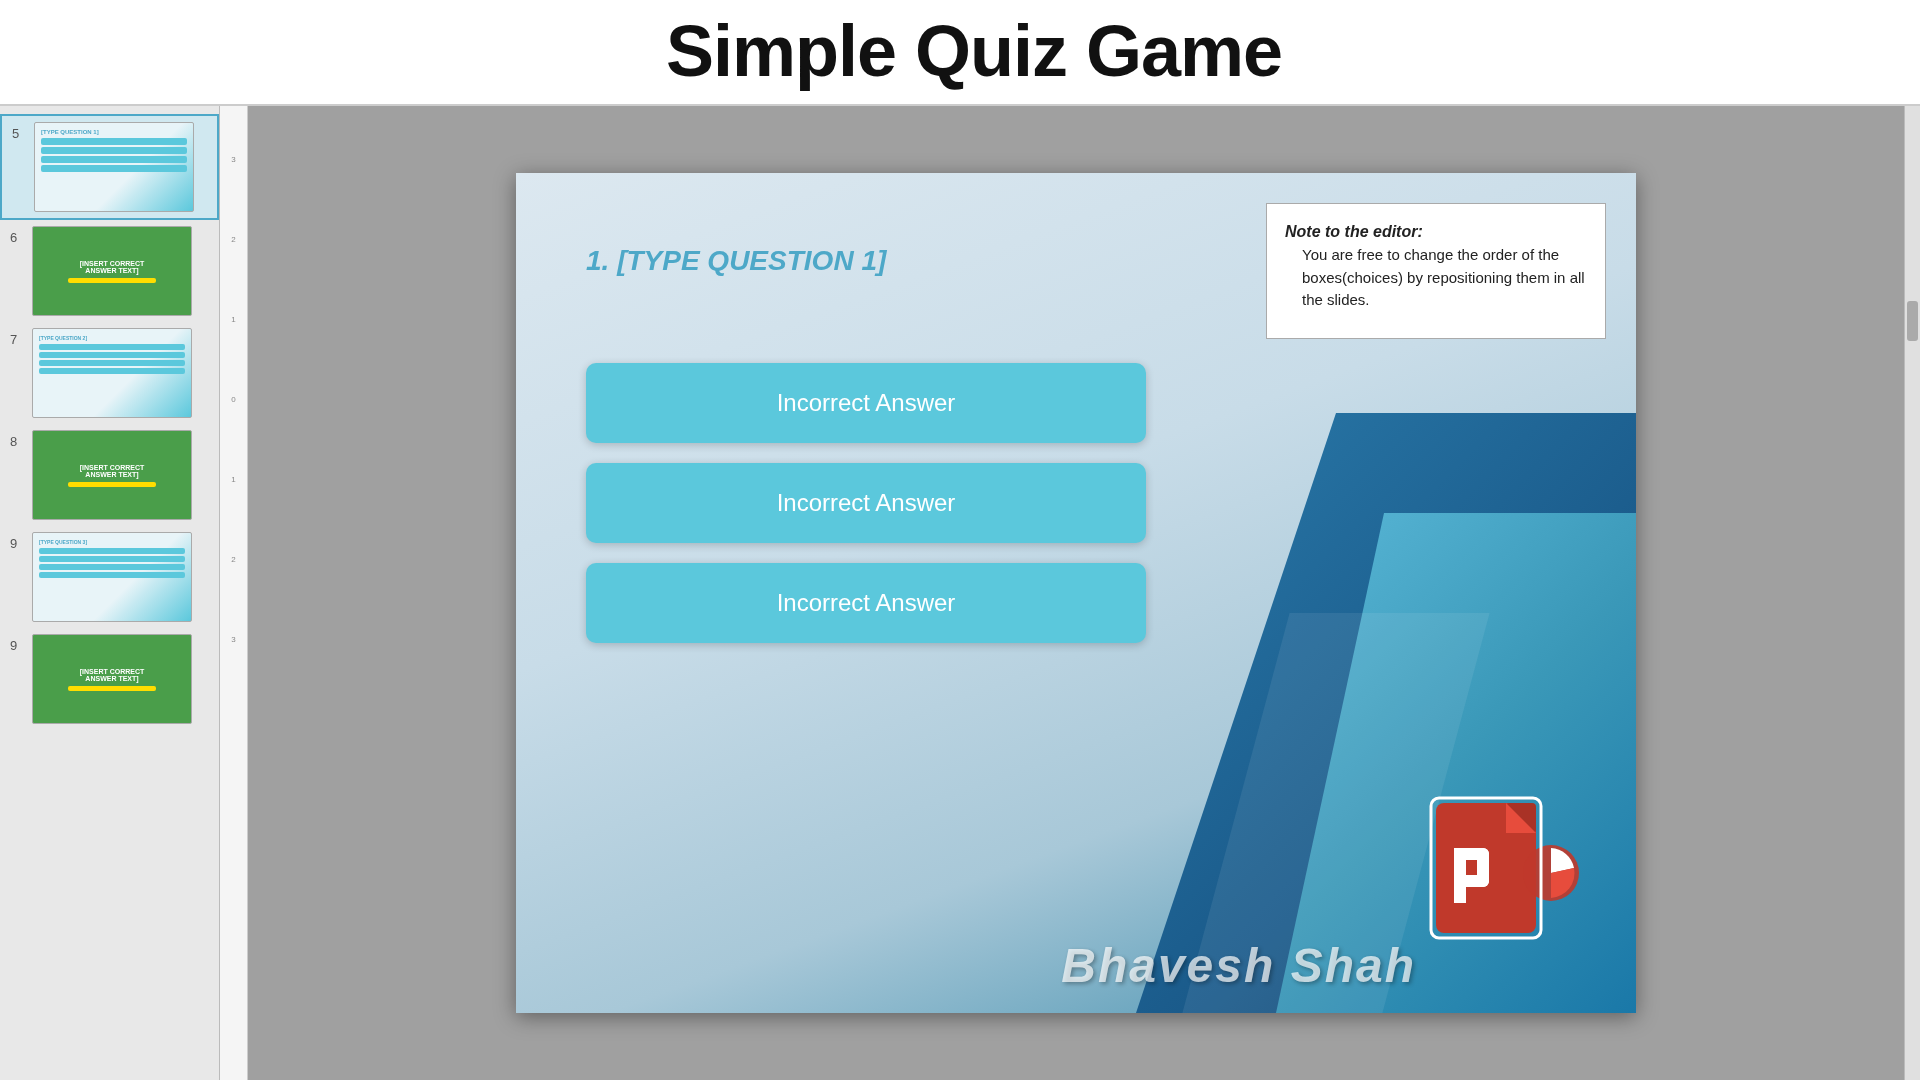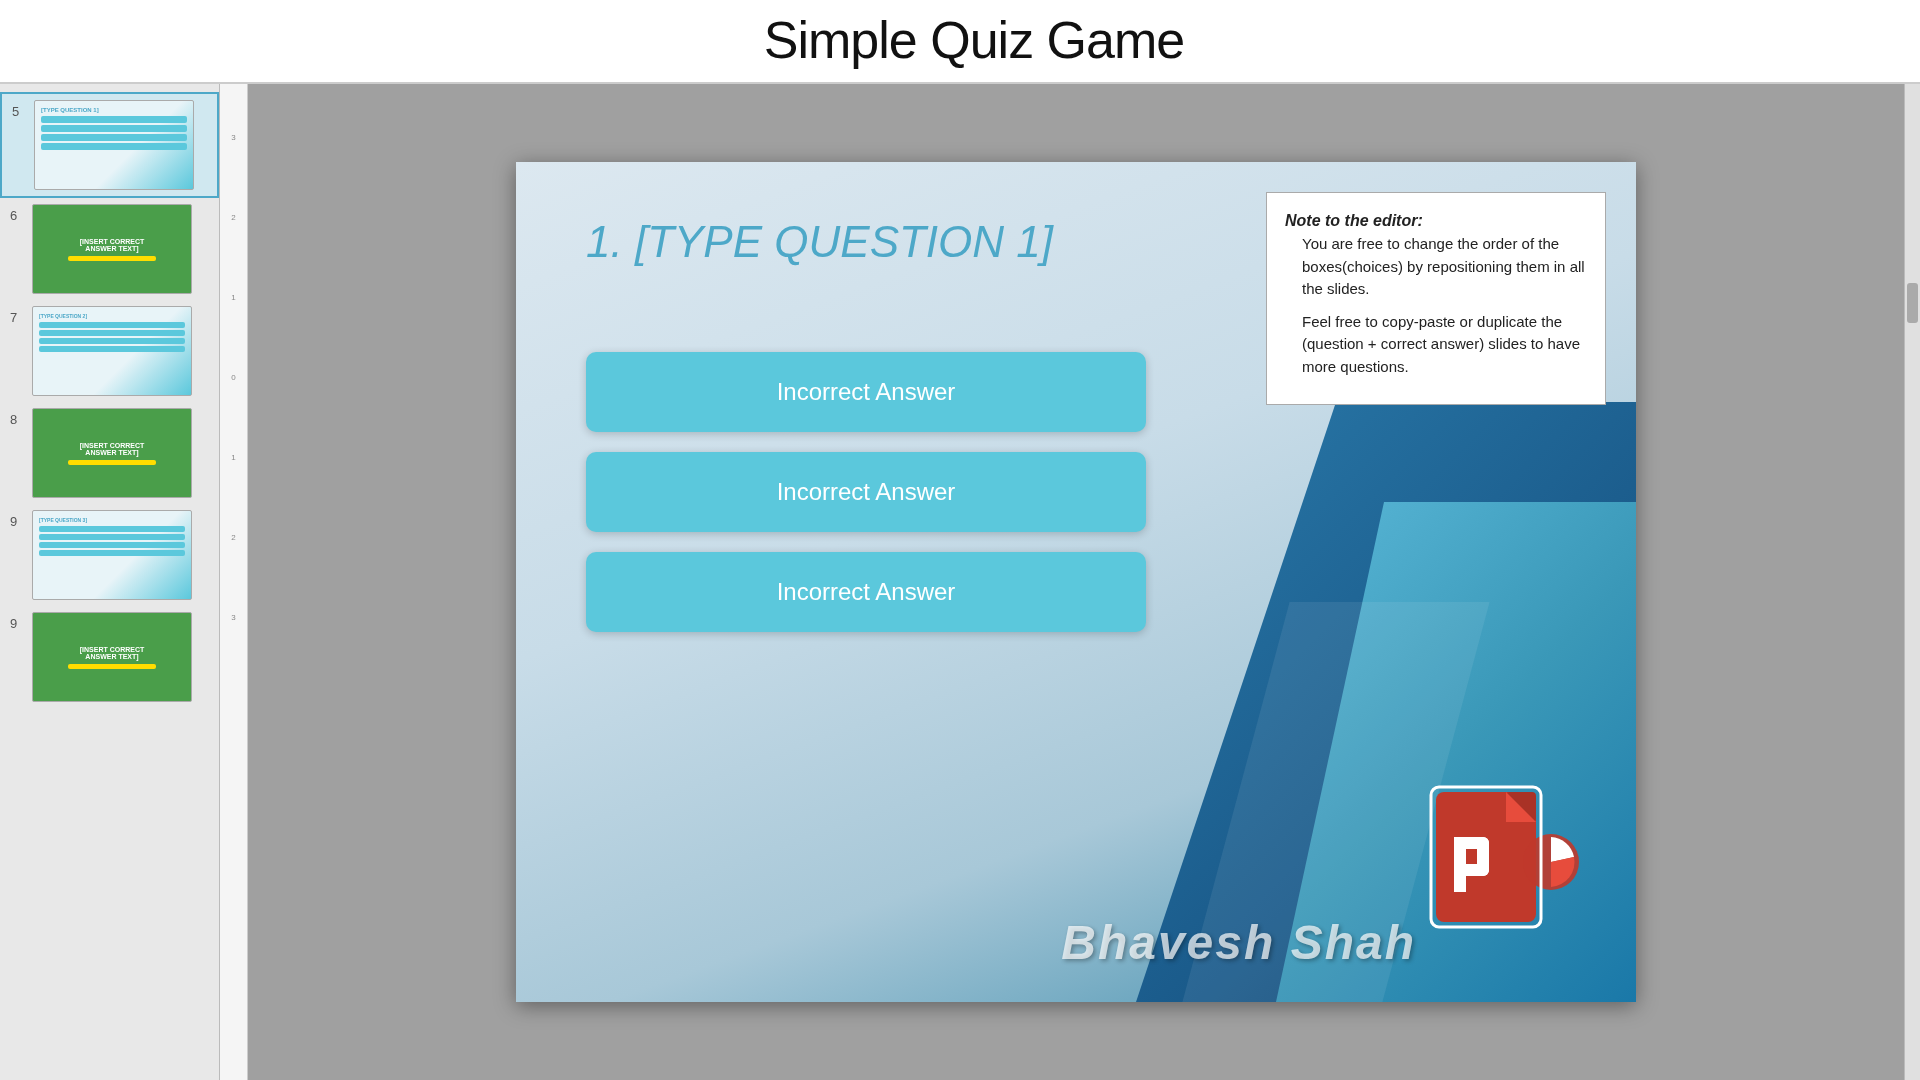--- a/index.html
+++ b/index.html
@@ -17,22 +17,22 @@
     
     #title-bar {
       width: 100%;
       background: #fff;
       text-align: center;
       padding: 10px 0 12px 0;
       border-bottom: 2px solid #ccc;
       flex-shrink: 0;
     }
     #title-bar h1 {
-      font-size: 52px;
-      font-weight: 400;
+      font-size: 72px;
+      font-weight: 700;
       color: #111;
       font-family: 'Arial Black', Arial, sans-serif;
       letter-spacing: -1px;
       padding-left: 28px;
     }
 
     
     #main-area {
       display: flex;
       flex: 1;
@@ -224,24 +224,24 @@
       width: 200px;
       height: 400px;
       background: rgba(255,255,255,0.08);
       transform: skewX(-15deg);
       z-index: 0;
     }
 
     
     #question-text {
       position: absolute;
-      top: 55px;
+      top: 72px;
       left: 70px;
-      font-size: 44px;
-      font-weight: normal;
+      font-size: 28px;
+      font-weight: bold;
       color: #4da8c8;
       z-index: 2;
       font-style: italic;
     }
 
     
     #answers {
       position: absolute;
       left: 70px;
       top: 190px;
@@ -297,21 +297,21 @@
       bottom: 60px;
       right: 50px;
       z-index: 5;
       width: 160px;
       height: 160px;
     }
 
     
     #watermark {
       position: absolute;
-      bottom: 32px;
+      bottom: 20px;
       right: 220px;
       z-index: 6;
       font-size: 48px;
       font-weight: bold;
       color: rgba(255,255,255,0.7);
       font-family: 'Arial Black', Arial, sans-serif;
       letter-spacing: 2px;
       text-shadow: 2px 2px 4px rgba(0,0,0,0.3);
       font-style: italic;
     }
@@ -429,21 +429,20 @@
   <div id="slide-area">
     <div id="slide">
 
       <div class="slide-bg-shape1"></div>
       <div class="slide-bg-shape2"></div>
       <div class="slide-bg-shape3"></div>
 
       <div id="note-box">
         <div class="note-title">Note to the editor:</div>
         <p>You are free to change the order of the boxes(choices) by repositioning them in all the slides.</p>
-        <p>Feel free to copy-paste or duplicate the (question + correct answer) slides to have more questions.</p>
       </div>
 
       <div id="question-text">1.  [TYPE QUESTION 1]</div>
 
       <div id="answers">
         <button class="answer-btn">Incorrect Answer</button>
         <button class="answer-btn">Incorrect Answer</button>
         <button class="answer-btn">Incorrect Answer</button>
       </div>
 

